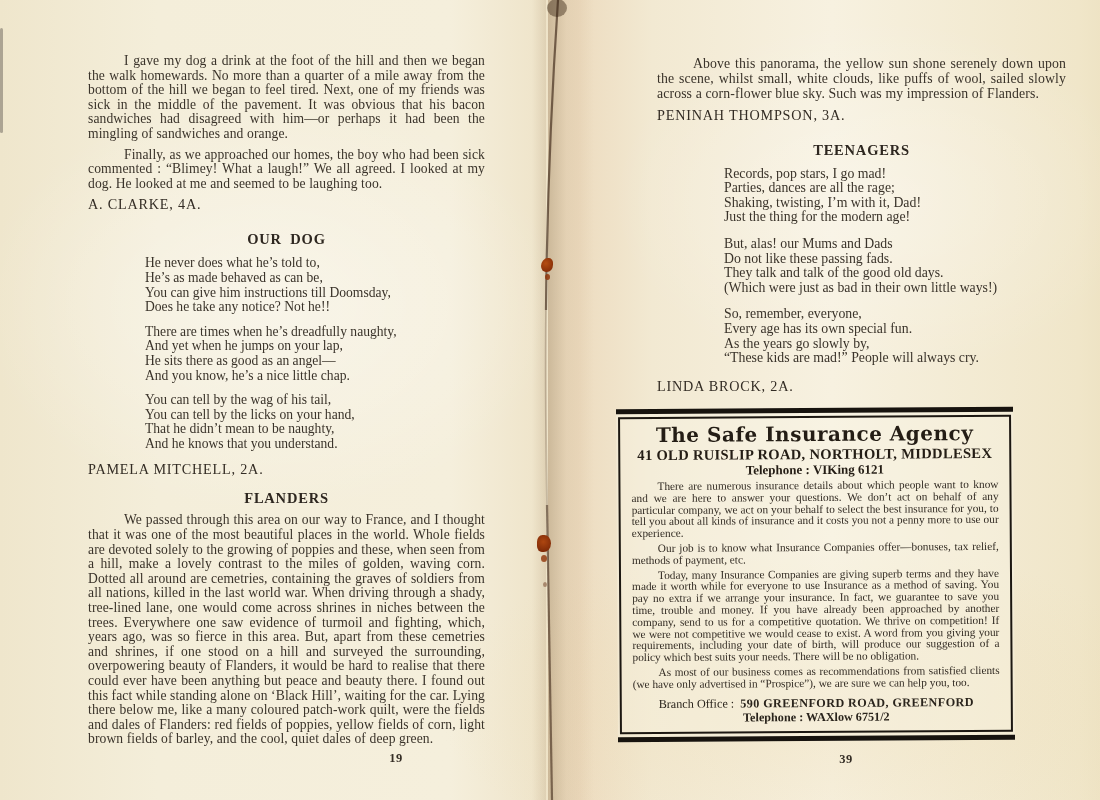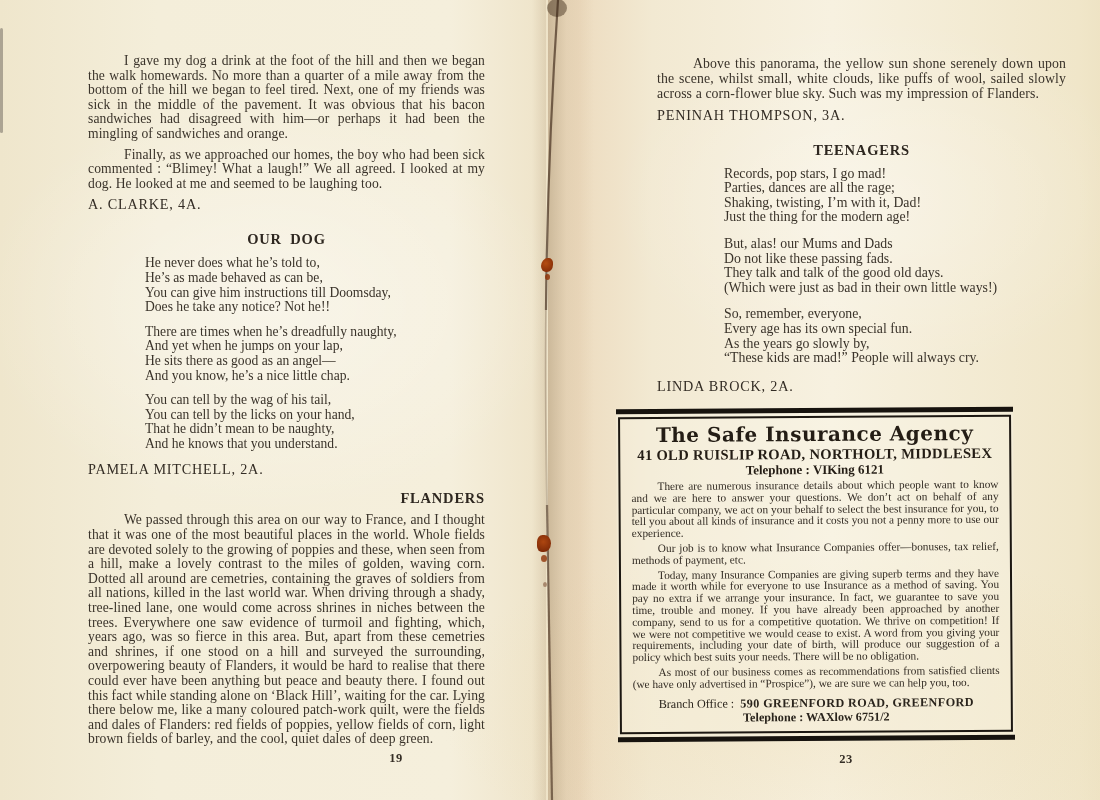--- a/index.html
+++ b/index.html
@@ -32,21 +32,21 @@
     text-align:left;font-size:14.2px;letter-spacing:0.8px;
     color:#332c24;margin-top:5px;padding-right:28px;white-space:nowrap;
   }
   .byline.deep{padding-right:72px;}
 
   .heading{
     margin:0;text-align:center;font-size:14.5px;font-weight:bold;
     letter-spacing:0.8px;word-spacing:4px;color:#2e2720;
   }
   .h-ourdog{margin-top:18px;margin-bottom:8px;}
-  .h-flanders{margin-top:12px;margin-bottom:0;text-align:right;}
+  .h-flanders{margin-top:12px;margin-bottom:0;}
   .h-teenagers{margin-top:18px;margin-bottom:8px;}
 
   .poem{margin-left:57px;}
   .page-right .poem{margin-left:67px;}
   .stanza{margin-bottom:10px;font-family:Liberation Serif, serif;}
   .page-right .stanza{margin-bottom:12px;}
   .poem-line{font-size:13.6px;line-height:14.6px;white-space:nowrap;}
   .page-right .poem-line{font-size:13.8px;}
 
   
@@ -187,21 +187,21 @@
       <p class="ad-p">Today, many Insurance Companies are giving superb terms and they have made it worth while for everyone to use Insurance as a method of saving.  You pay no extra if we arrange your insurance. In fact, we guarantee to save you time, trouble and money.  If you have already been approached by another company, send to us for a competitive quotation.  We thrive on competition!  If we were not competitive we would cease to exist.  A word from you giving your requirements, including your date of birth, will produce our suggestion of a policy which best suits your needs.  There will be no obligation.</p>
       <p class="ad-p">As most of our business comes as recommendations from satisfied clients (we have only advertised in “Prospice”), we are sure we can help you, too.</p>
       <div class="ad-branch">
         <span class="ad-branch-label">Branch Office :</span><b>590 GREENFORD ROAD, GREENFORD</b>
       </div>
       <div class="ad-branch-phone">Telephone : WAXlow 6751/2</div>
     </div>
   </div>
 
   <div class="pagenum pagenum-left">19</div>
-  <div class="pagenum pagenum-right">23</div>
+  <div class="pagenum pagenum-right">39</div>
 
   <div class="spine-left"></div>
   <div class="spine-shadow"></div>
   <svg class="spine-svg" width="1100" height="800" aria-hidden="true">
     <path d="M558,0 C552,90 547,200 546,310" stroke="#4a3322" stroke-width="2.2" fill="none" opacity="0.72"></path>
     <path d="M546,310 C545,390 546,440 547,505" stroke="#4a3322" stroke-width="1.8" fill="none" opacity="0.25"></path>
     <path d="M547,505 C548,610 550,710 552,800" stroke="#4a3322" stroke-width="2.2" fill="none" opacity="0.65"></path>
     <ellipse cx="557" cy="8" rx="10" ry="9" fill="rgba(55,35,18,0.45)"></ellipse>
   </svg>
   <div class="stain stain-a1"></div>

